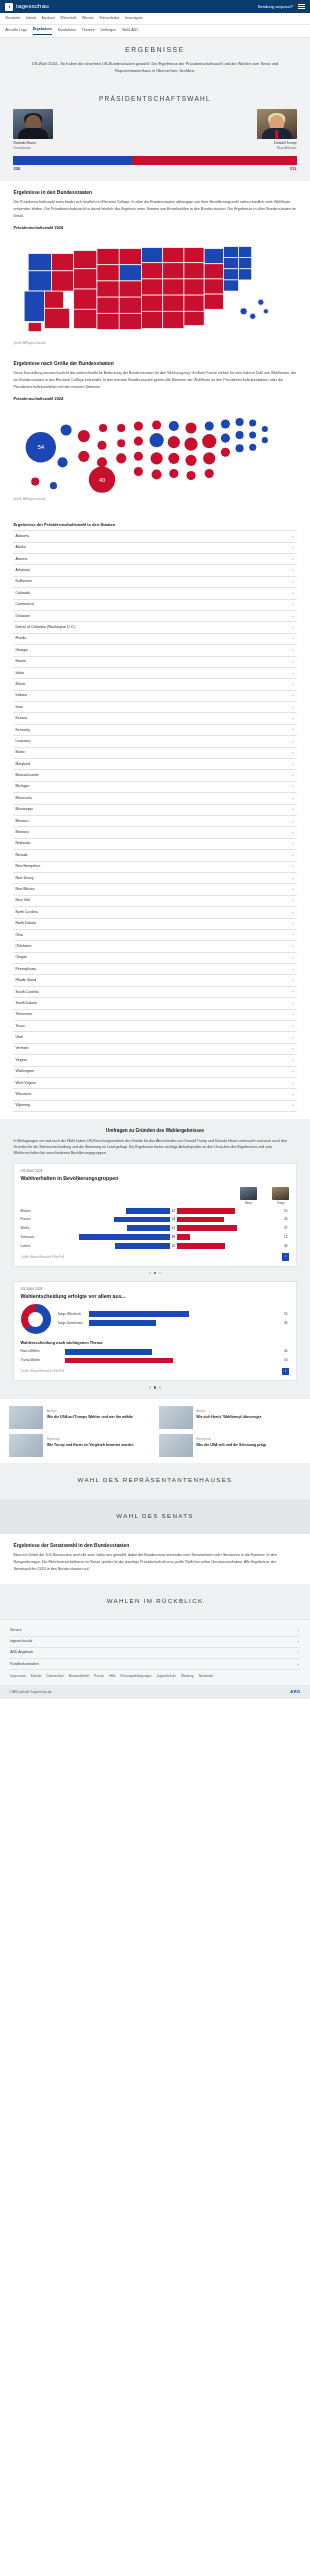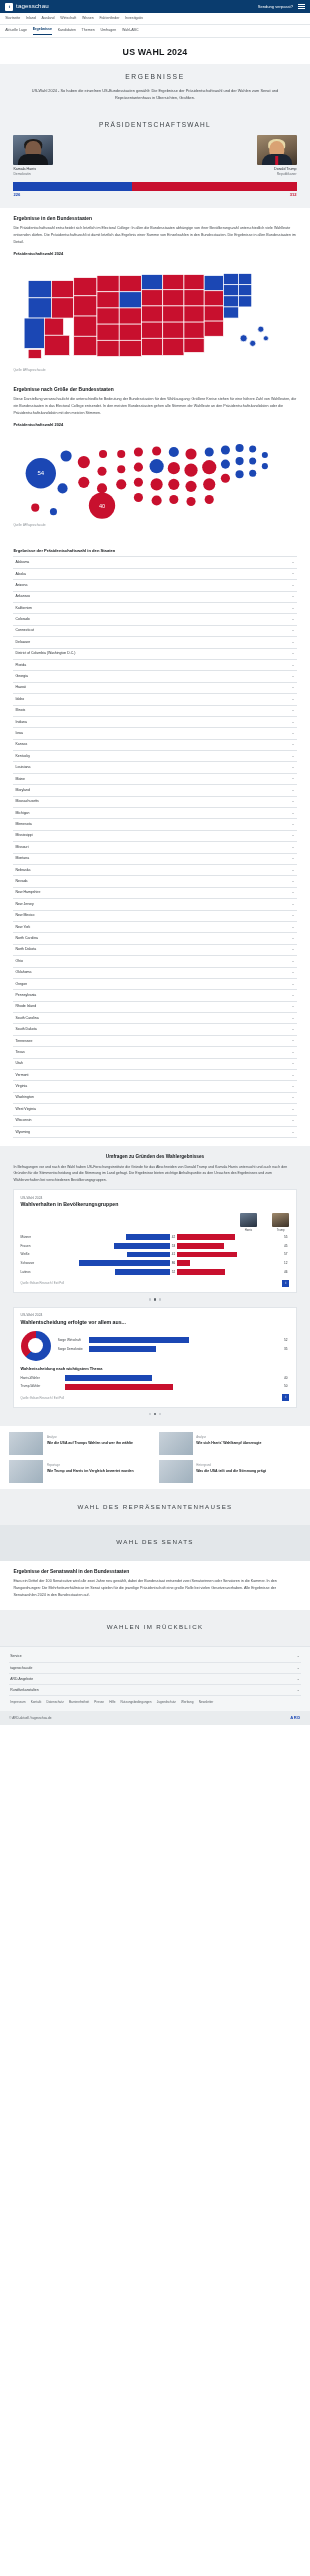--- a/index.html
+++ b/index.html
@@ -207,21 +207,20 @@
 
   <div class="navbar">
     <span class="item">Aktuelle Lage</span>
     <span class="item active">Ergebnisse</span>
     <span class="item">Kandidaten</span>
     <span class="item">Themen</span>
     <span class="item">Umfragen</span>
     <span class="item">Wahl-ABC</span>
   </div>
 
-  <div class="page-title">US WAHL 2024</div>
 
   <div class="section-band">
     <div class="band-head">ERGEBNISSE</div>
     <div class="band-text">US-Wahl 2024 - So haben die einzelnen US-Bundesstaaten gewählt: Die Ergebnisse der Präsidentschaftswahl und der Wahlen zum Senat und Repräsentantenhaus in Übersichten, Grafiken.</div>
   </div>
 
   <div class="pres-wrap">
     <div class="pres-title">PRÄSIDENTSCHAFTSWAHL</div>
     <div class="candidates">
       <div class="cand cand-harris">

